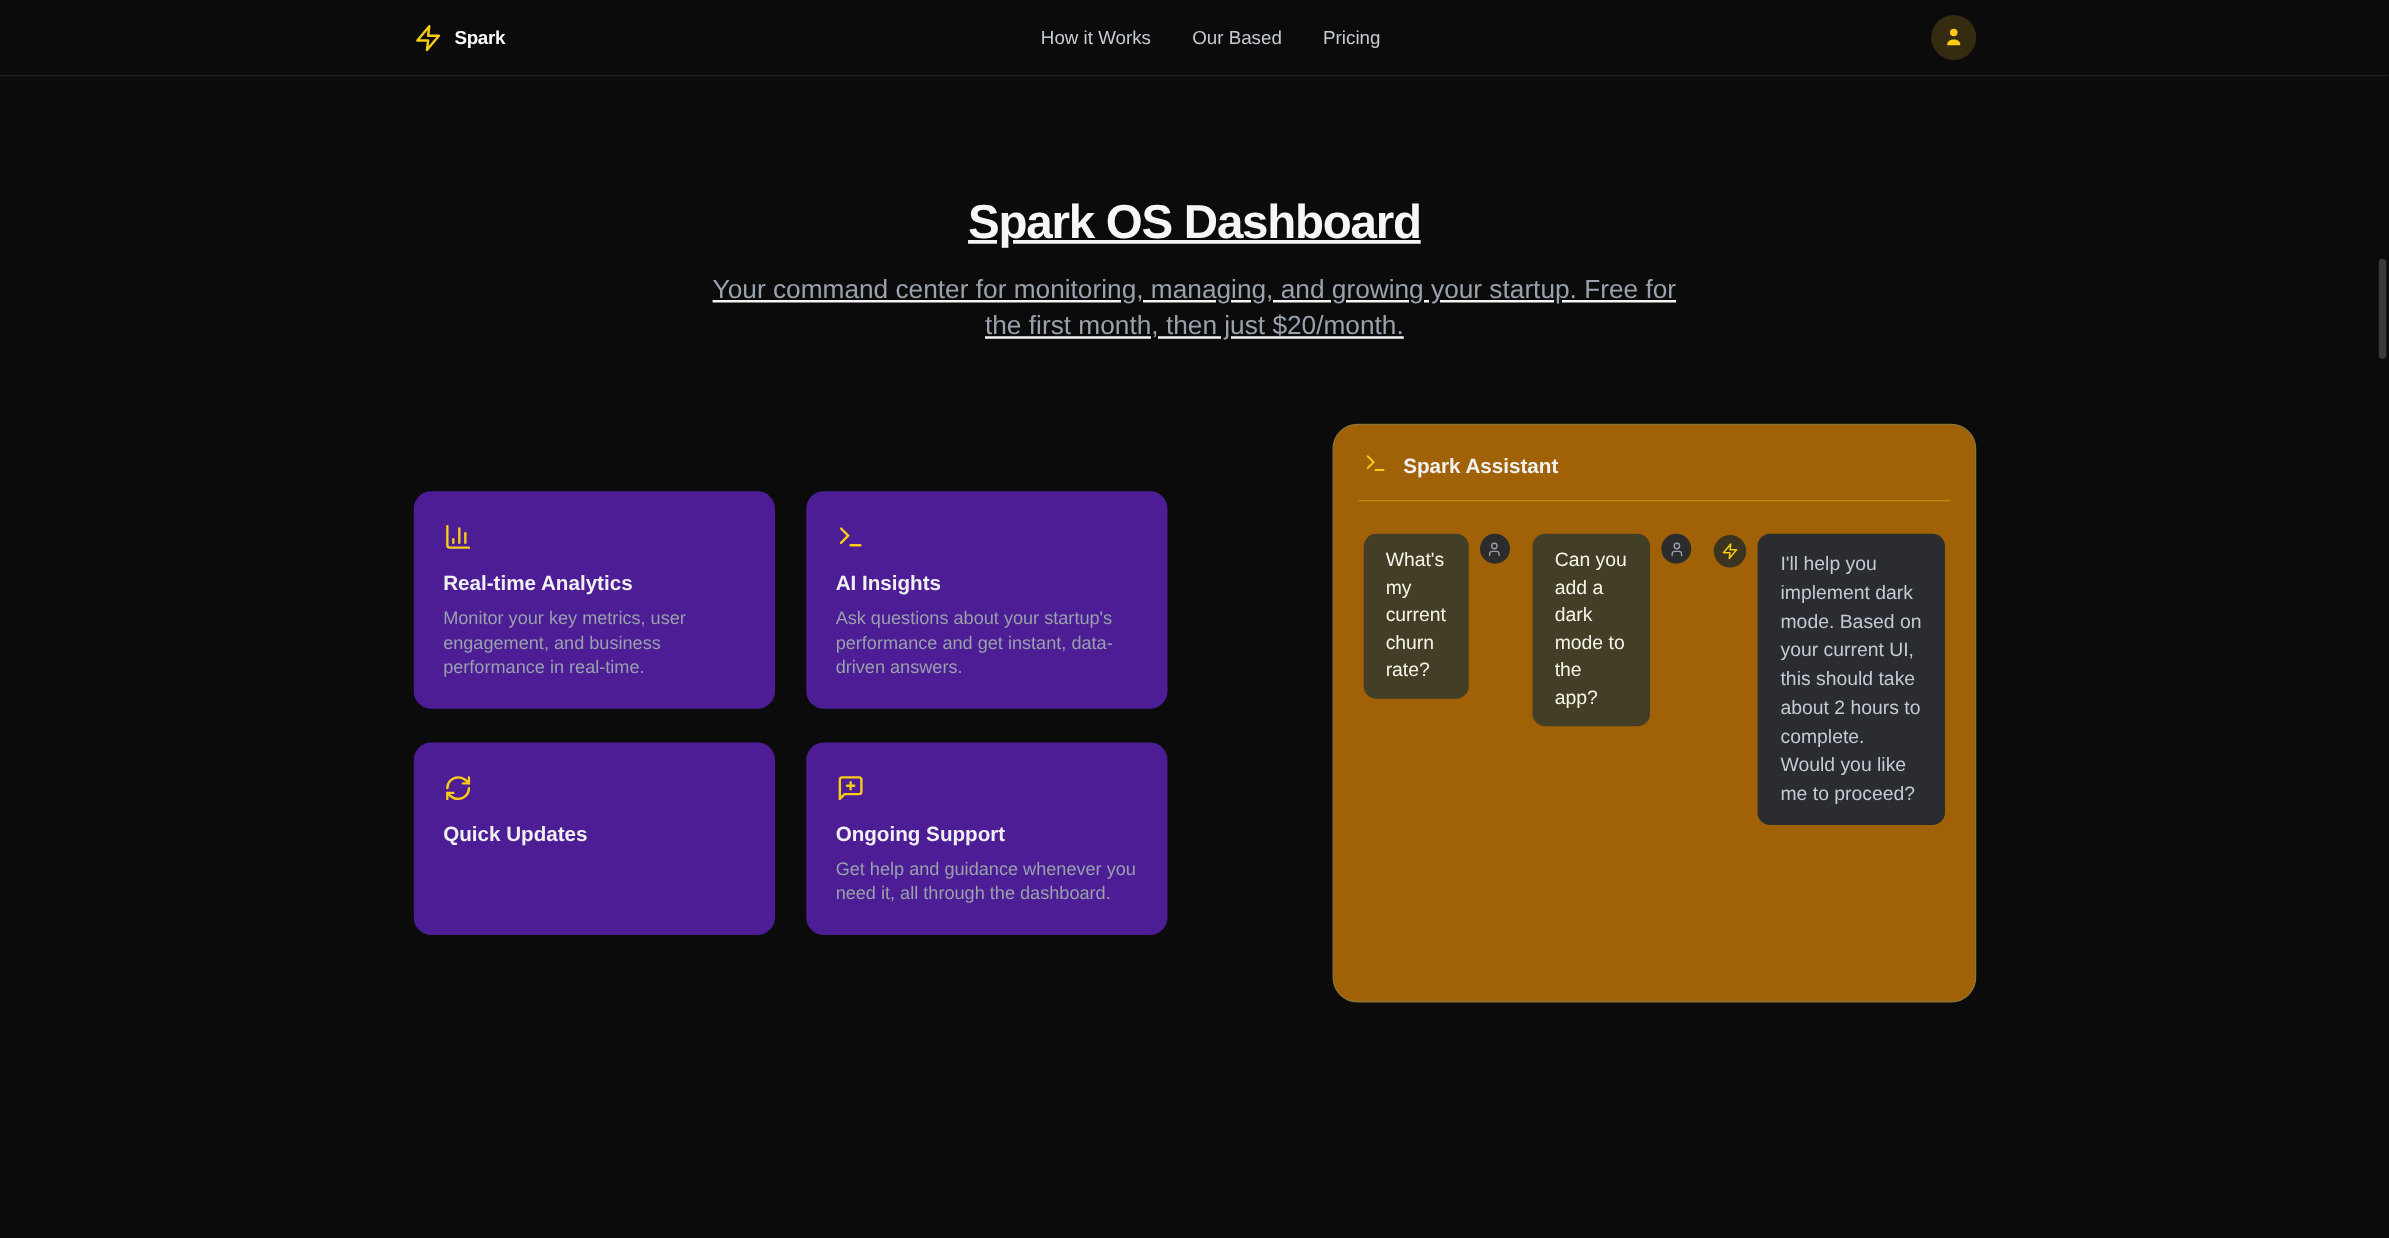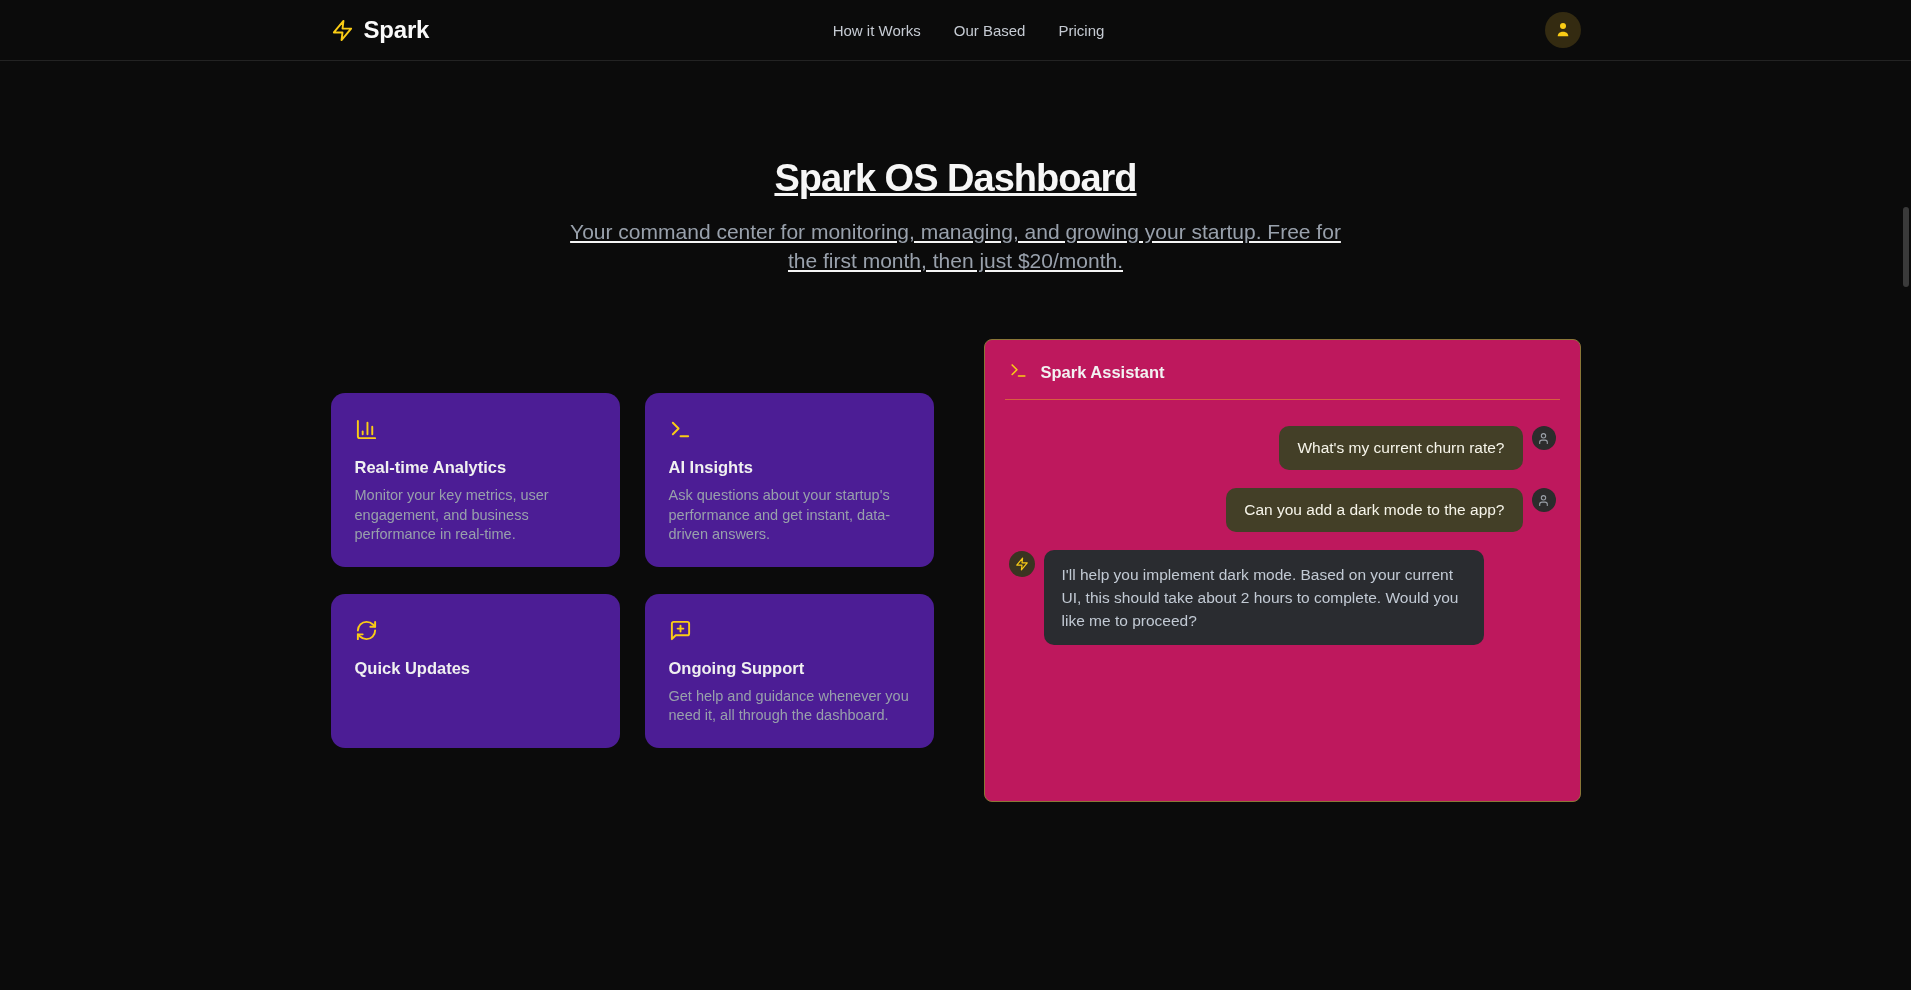--- a/index.html
+++ b/index.html
@@ -8,21 +8,21 @@
     background:#0b0b0b;
     font-family:"Liberation Sans", sans-serif;
     color:#f5f5f5;
     overflow:hidden;
     position:relative;
   }
   
   .topnav { height:61px; border-bottom:1px solid #232323; }
   .nav-inner { width:1250px; height:100%; margin:0 auto; display:flex; align-items:center; }
   .brand { flex:1; display:flex; align-items:center; gap:10px; cursor:pointer; }
-  .brand-text { font-size:24px; font-weight:700; color:#fafafa; letter-spacing:-0.2px; }
+  .brand-text { font-size:15px; font-weight:700; color:#fafafa; letter-spacing:-0.2px; }
   .nav-links { display:flex; gap:33px;padding-left:26px; }
   .nav-link { font-size:15px; color:#c6cbd3; text-decoration:none; cursor:pointer; }
   .nav-right { flex:1; display:flex; justify-content:flex-end; }
   .nav-avatar {
     width:36px; height:36px; border-radius:50%;
     background:#342b11; border:none; cursor:pointer;
     display:flex; align-items:center; justify-content:center;
   }
   
   .hero { text-align:center; padding-top:96px;text-decoration:underline; }
@@ -31,32 +31,32 @@
   
   .main-row { width:1250px; margin:64px auto 0; display:flex; align-items:center; justify-content:space-between; }
   
   .features { display:grid; grid-template-columns:289px 289px; column-gap:25px; row-gap:27px; }
   .card { background:#4c1d95; border-radius:14px; padding:25px 24px 22px; }
   .card-icon svg { width:23px; height:23px; display:block; }
   .card h3 { margin-top:17px; font-size:16.5px; font-weight:700; color:#f0f0f0; }
   .card p { margin-top:9px; font-size:14.5px; line-height:19.5px; color:#98a0ab; }
   
   .chat-panel {
-    width:597px; height:463px;
-    background:#be185d;
+    width:515px; height:463px;
+    background:#a16207;
     border:1px solid #8a7637;
-    border-radius:8px;
+    border-radius:20px;
   }
   .chat-header {
     margin:0 20px; padding:21px 4px 15px 4px;
     display:flex; align-items:center; gap:13px;
     border-bottom:1px solid rgba(250,204,21,0.40);
   }
   .chat-header-title { font-size:16.5px; font-weight:700; color:#f2f2f2; }
-  .chat-messages { padding:26px 24px; display:flex; flex-direction:column; gap:18px; }
+  .chat-messages { padding:26px 24px; display:flex; flex-direction:row; gap:18px; }
   .msg-row { display:flex; gap:9px; align-items:flex-start; }
   .msg-row.user { justify-content:flex-end; }
   .bubble { border-radius:10px; font-size:15.5px; }
   .msg-row.user .bubble {
     background:#433f27; color:#f7f5ea;
     padding:11px 18px; line-height:22px; max-width:430px;
   }
   .msg-row.assistant .bubble {
     background:#2a2c30; color:#c2cad4;
     padding:13px 18px; line-height:23px; max-width:440px;

